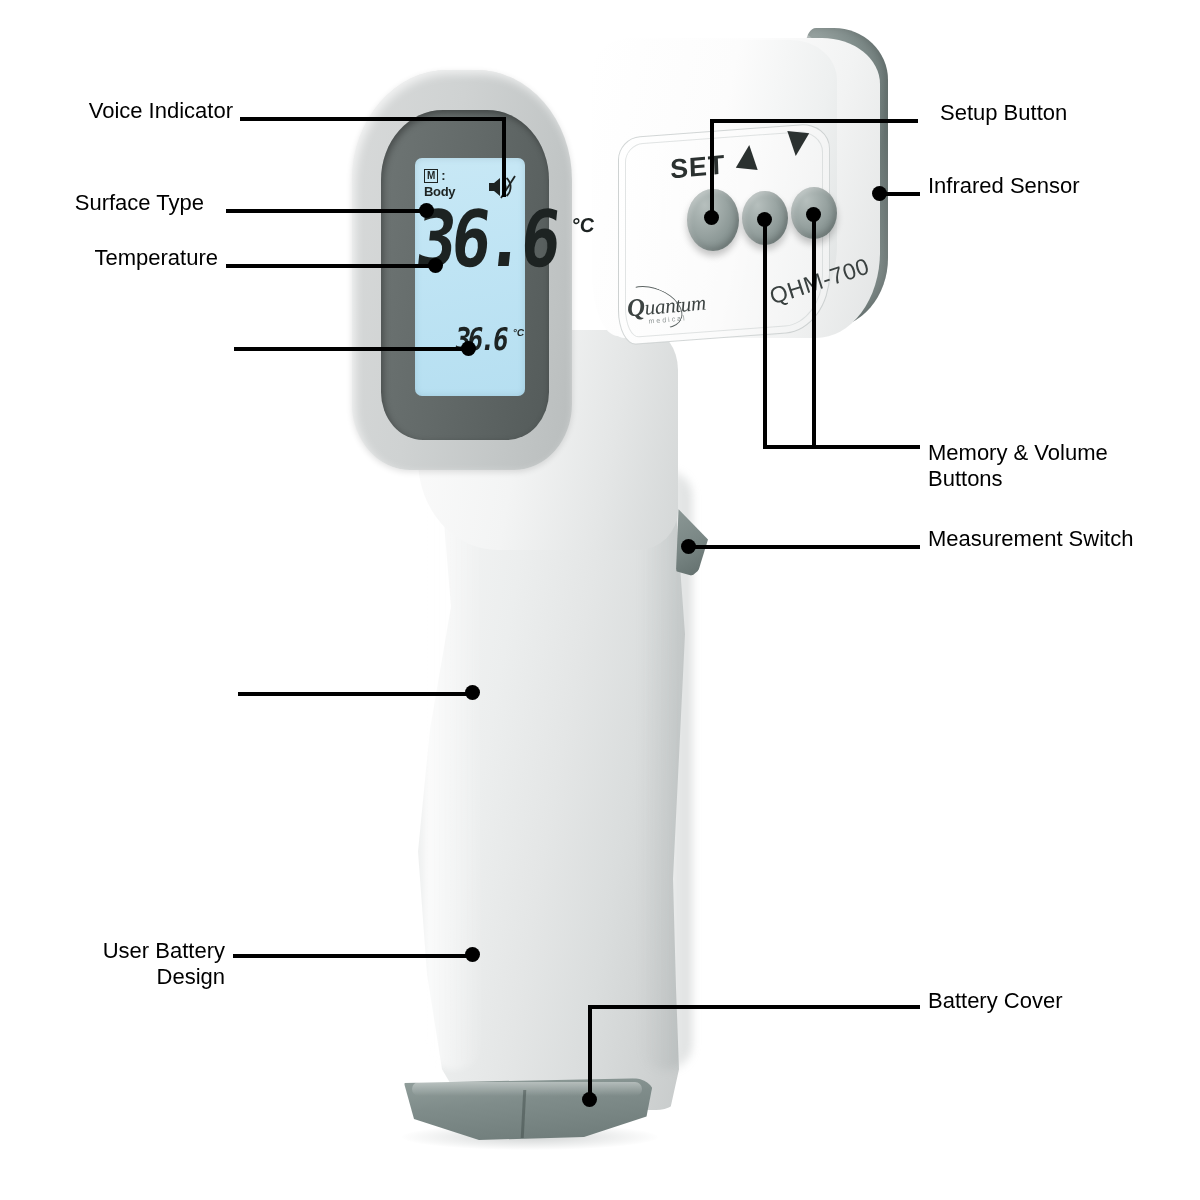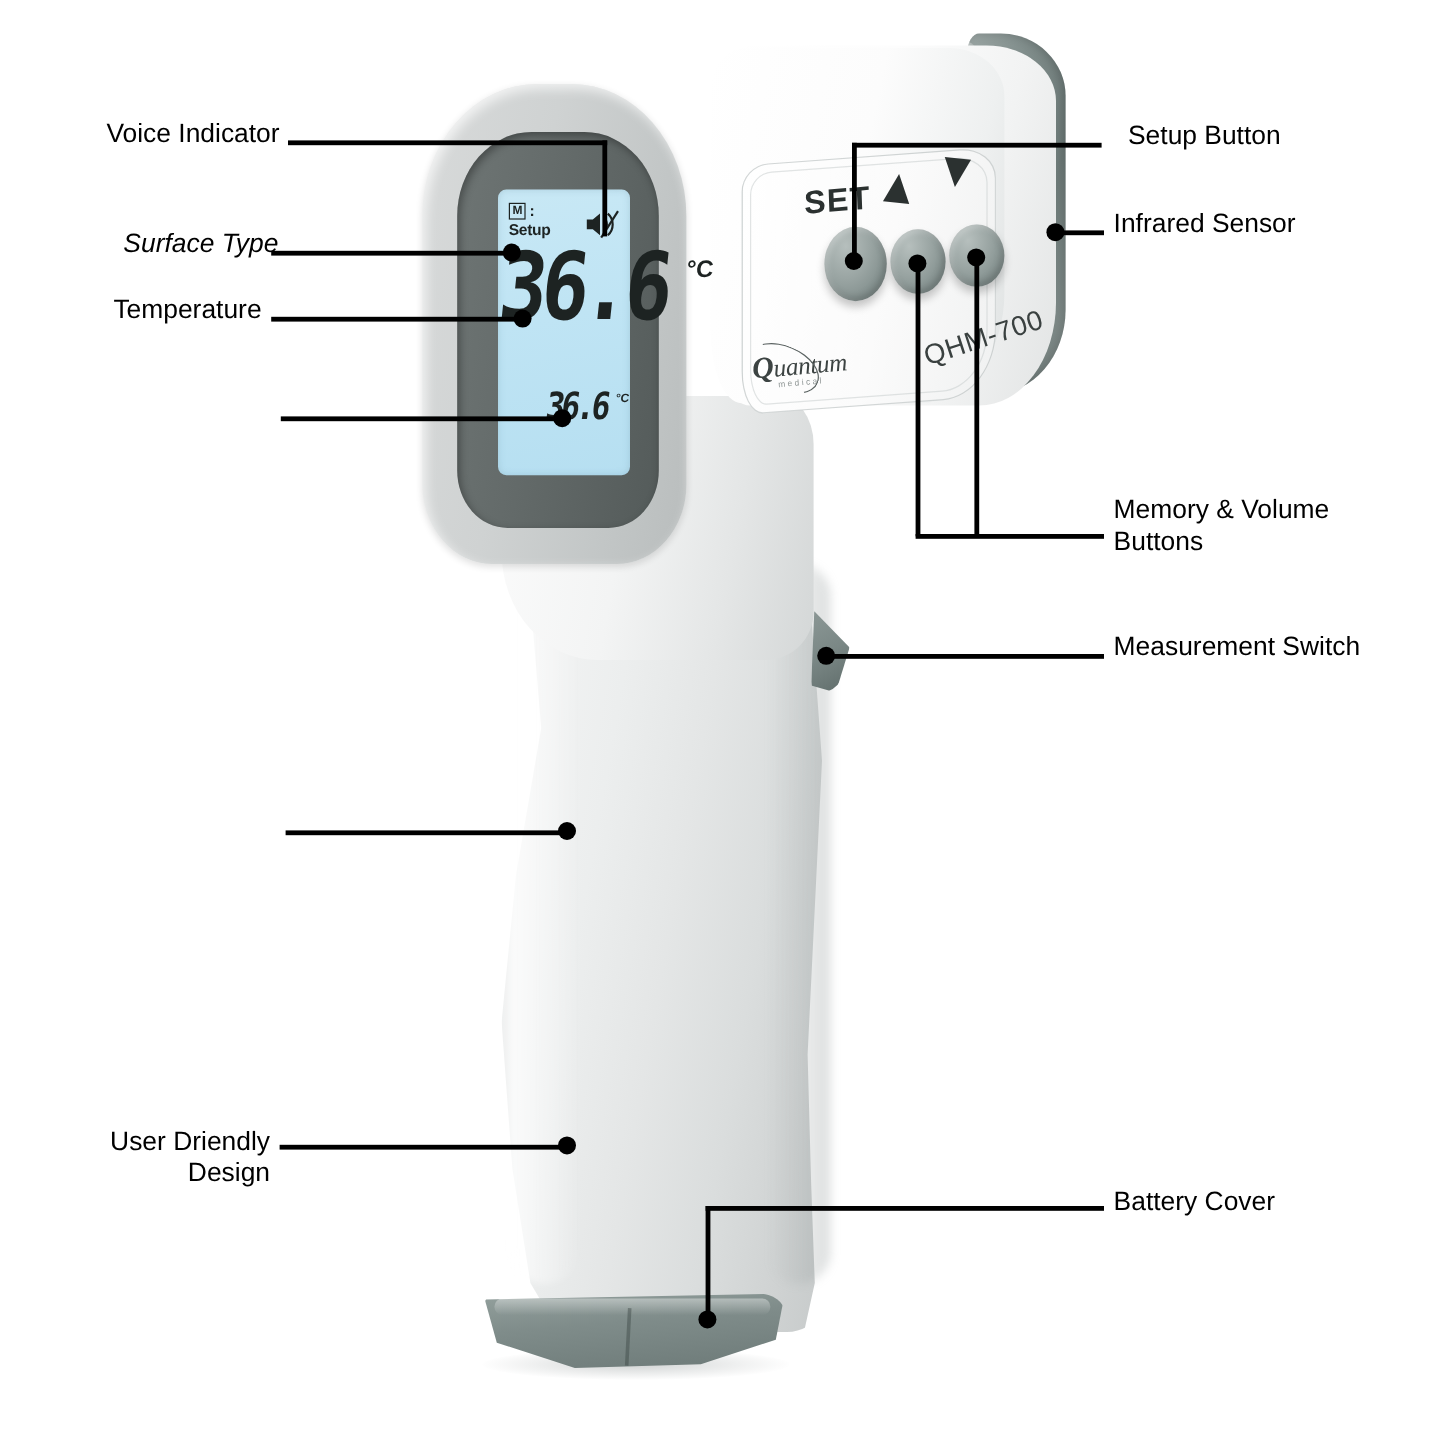--- a/index.html
+++ b/index.html
@@ -262,21 +262,21 @@
     <div class="screen-outer"></div>
     <div class="screen-bezel"></div>
 
     <div class="lcd">
 
       <div class="lcd-m">
         <span class="m-box">M</span>
         <span class="m-colon">:</span>
       </div>
 
-      <div class="lcd-surface">Setup</div>
+      <div class="lcd-surface">Body</div>
 
       <svg class="spk" viewBox="0 0 30 26">
         <path d="M3 9 H8 L14 4 V22 L8 17 H3 Z" fill="#1d2322"></path>
         <path d="M17 7 A8 8 0 0 1 17 19" stroke="#1d2322" stroke-width="1.8" fill="none"></path>
         <path d="M20.5 4 A12 12 0 0 1 20.5 22" stroke="#1d2322" stroke-width="1.8" fill="none"></path>
         <line x1="15" y1="24" x2="29" y2="2" stroke="#1d2322" stroke-width="1.8"></line>
       </svg>
 
       <div class="lcd-main">
         <span class="seg-big">36.6</span>
@@ -288,49 +288,49 @@
         <span class="unit-small">°C</span>
       </div>
 
     </div>
   </div>
 
   <div class="label r" style="left:18px; top:98px; width:215px;">Voice Indicator</div>
   <div class="ln hz" style="left:240px; top:117px; width:266px;"></div>
   <div class="ln vt" style="left:502px; top:117px; height:80px;"></div>
 
-  <div class="label r" style="left:32px; top:190px; width:200px;font-style:italic;">Surface Type</div>
+  <div class="label r" style="left:4px; top:190px; width:200px;">Surface Type</div>
   <div class="ln hz" style="left:226px; top:209px; width:200px;"></div>
   <div class="dot" style="left:419px; top:203px;"></div>
 
   <div class="label r" style="left:18px; top:245px; width:200px;">Temperature</div>
   <div class="ln hz" style="left:226px; top:264px; width:208px;"></div>
   <div class="dot" style="left:428px; top:258px;"></div>
 
   <div class="ln hz" style="left:234px; top:347px; width:234px;"></div>
   <div class="dot" style="left:461px; top:341px;"></div>
 
   <div class="ln hz" style="left:238px; top:692px; width:238px;"></div>
   <div class="dot" style="left:465px; top:685px;"></div>
 
-  <div class="label r" style="left:25px; top:938px; width:200px;">User Driendly
+  <div class="label r" style="left:25px; top:938px; width:200px;">User Battery
 Design</div>
   <div class="ln hz" style="left:233px; top:954px; width:243px;"></div>
   <div class="dot" style="left:465px; top:947px;"></div>
 
   <div class="label l" style="left:940px; top:100px; width:260px;">Setup Button</div>
   <div class="ln hz" style="left:710px; top:119px; width:208px;"></div>
   <div class="ln vt" style="left:710px; top:119px; height:100px;"></div>
   <div class="dot" style="left:704px; top:210px;"></div>
 
   <div class="label l" style="left:928px; top:173px; width:280px;">Infrared Sensor</div>
   <div class="ln hz" style="left:880px; top:192px; width:40px;"></div>
   <div class="dot" style="left:872px; top:186px;"></div>
 
-  <div class="label l" style="left:928px; top:412px; width:266px;">Memory &amp; Volume
+  <div class="label l" style="left:928px; top:440px; width:266px;">Memory &amp; Volume
 Buttons</div>
   <div class="ln hz" style="left:763px; top:445px; width:157px;"></div>
   <div class="ln vt" style="left:763px; top:219px; height:228px;"></div>
   <div class="ln vt" style="left:812px; top:214px; height:233px;"></div>
   <div class="dot" style="left:757px; top:212px;"></div>
   <div class="dot" style="left:806px; top:207px;"></div>
 
   <div class="label l" style="left:928px; top:526px; width:290px;">Measurement Switch</div>
   <div class="ln hz" style="left:690px; top:545px; width:230px;"></div>
   <div class="dot" style="left:681px; top:539px;"></div>

